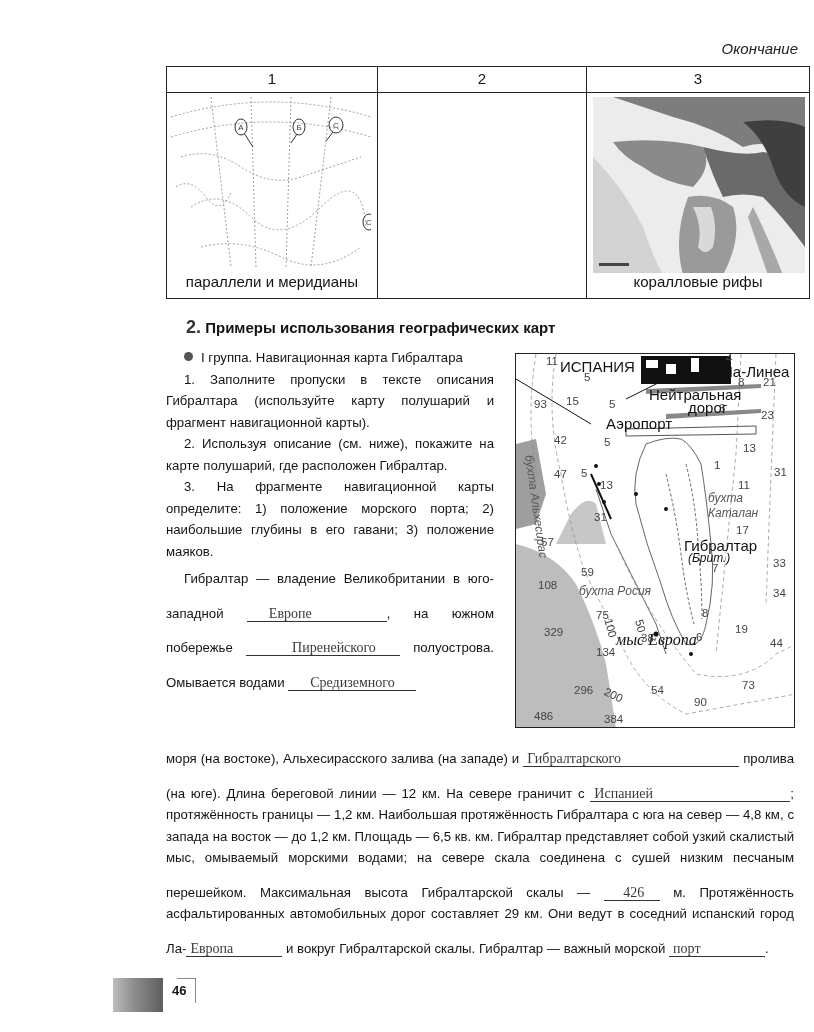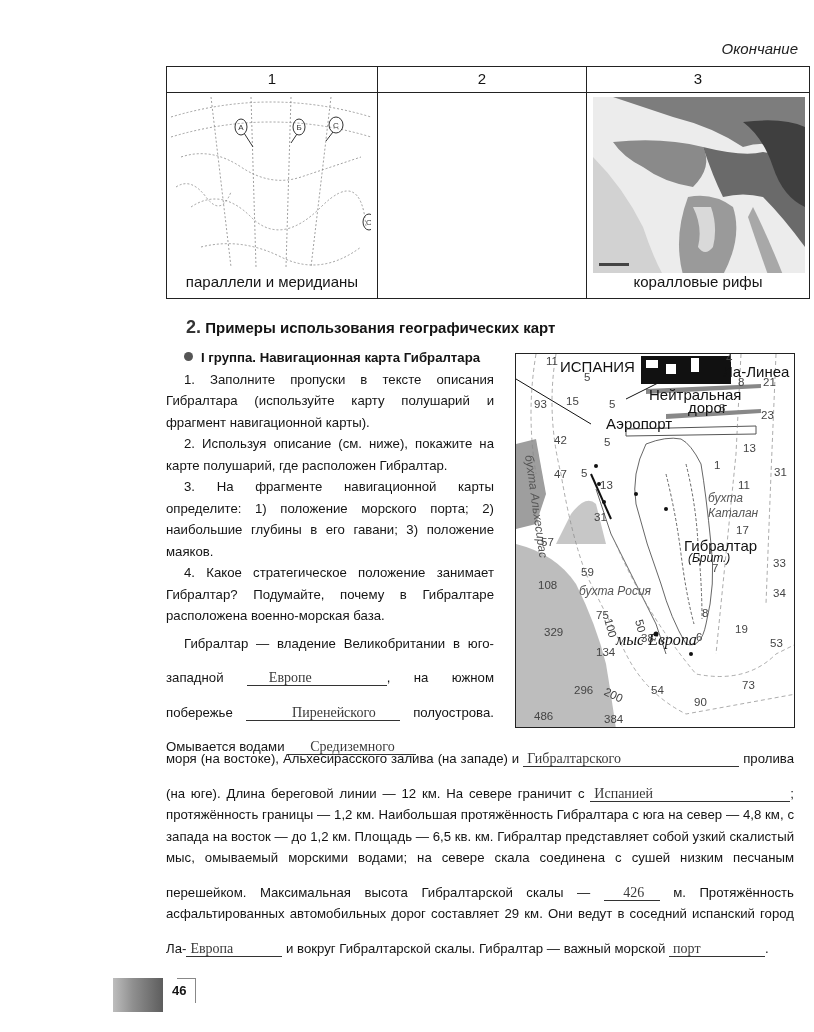--- a/index.html
+++ b/index.html
@@ -100,27 +100,26 @@
   </div>
   <div class="cap" style="left:420px;width:222px;top:206px;background:#fff">коралловые рифы</div>
 </div>
 
 <h2 class="sec">
   <span class="num">2.</span>
   <span>Примеры использования географических карт</span>
 </h2>
 
 <div class="para" style="left:166px;top:347px;width:328px">
-  <div style="font-weight:bold;text-indent:18px">
+  <div style="font-weight:normal;text-indent:18px">
     <span class="bullet"></span><span>I группа. Навигационная карта Гибралтара</span>
   </div>
   <div style="text-indent:18px">1. Заполните пропуски в тексте описания Гибралтара (используйте карту полушарий и фрагмент навигационной карты).</div>
   <div style="text-indent:18px">2. Используя описание (см. ниже), покажите на карте полушарий, где расположен Гибралтар.</div>
   <div style="text-indent:18px">3. На фрагменте навигационной карты определите: 1) положение морского порта; 2) наибольшие глубины в его гавани; 3) положение маяков.</div>
-  <div style="text-indent:18px">4. Какое стратегическое положение занимает Гибралтар? Подумайте, почему в Гибралтаре расположена военно-морская база.</div>
   <div style="text-indent:18px;margin-top:6px">
     <span>Гибралтар — владение Великобритании в юго-западной</span>
     <span class="fill" style="width:136px">Европе</span><span>, на южном побережье</span>
     <span class="fill" style="width:150px;text-align:center">Пиренейского</span>
     <span>полуострова. Омывается водами</span>
     <span class="fill" style="width:124px">Средиземного</span>
   </div>
 </div>
 
 <div class="para" style="left:166px;top:735px;width:628px">
@@ -219,20 +218,20 @@
   <div class="lbl d" style="left:227px;top:88px">13</div>
   <div class="lbl d" style="left:198px;top:105px">1</div>
   <div class="lbl d" style="left:258px;top:112px">31</div>
   <div class="lbl d" style="left:222px;top:125px">11</div>
   <div class="lbl d" style="left:220px;top:170px">17</div>
   <div class="lbl d" style="left:257px;top:203px">33</div>
   <div class="lbl d" style="left:196px;top:208px">7</div>
   <div class="lbl d" style="left:257px;top:233px">34</div>
   <div class="lbl d" style="left:186px;top:253px">8</div>
   <div class="lbl d" style="left:219px;top:269px">19</div>
-  <div class="lbl d" style="left:254px;top:283px">53</div>
+  <div class="lbl d" style="left:254px;top:283px">44</div>
   <div class="lbl d" style="left:226px;top:325px">73</div>
   <div class="lbl d" style="left:180px;top:277px">6</div>
 </div>
 
 <div class="abs pagebar"></div>
 <div class="abs pagebrk"></div>
 <div class="abs pagenum">46</div>
 
 </body></html>

